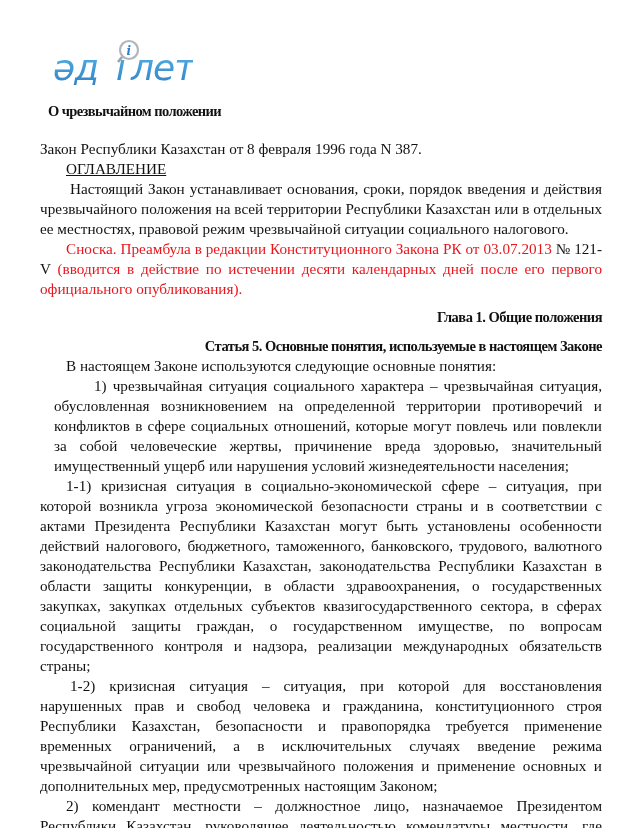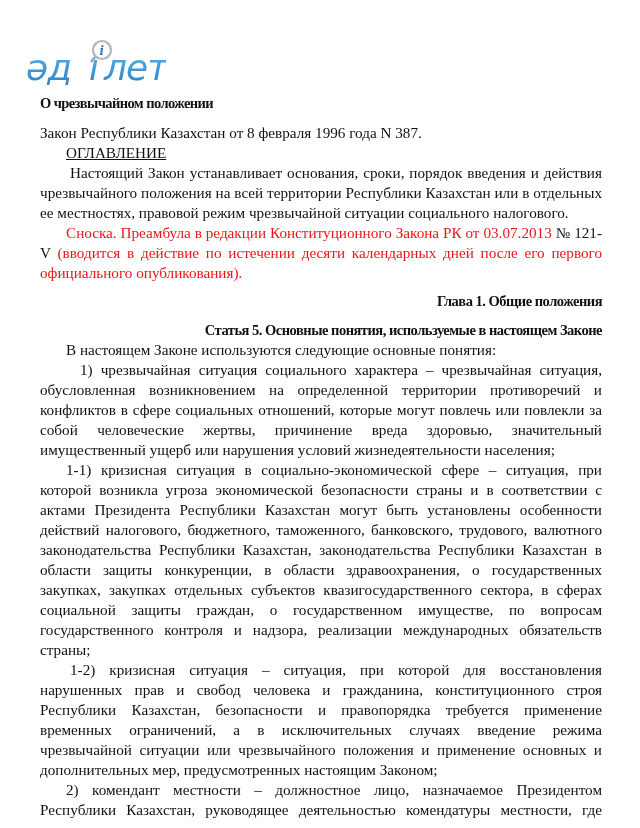--- a/index.html
+++ b/index.html
@@ -2,35 +2,35 @@
 <html><head>
   <meta charset="utf-8">
   <style>
     html, body { margin: 0; padding: 0; background: #ffffff; }
     body {
       width: 640px; height: 828px; overflow: hidden; position: relative;
       font-family: "Liberation Serif", "DejaVu Serif", serif;
       color: #111111;
     }
     .logo {
-      position: absolute; left: 26px; top: 38px; width: 140px; height: 48px;
+      position: absolute; left: 53px; top: 38px; width: 140px; height: 48px;
     }
     .page {
       position: absolute; left: 40px; top: 92px; width: 562px;
       font-size: 15.2px; line-height: 20px;
     }
     .doc-title {
       font-weight: bold; font-size: 14.5px; letter-spacing: -0.6px;
-      margin: 0; height: 22px; line-height: 22px;
+      margin: 8px; height: 22px; line-height: 22px;
     }
     .gap8 { height: 8px; }
     .gap10 { height: 9px; }
     p { margin: 0; text-align: justify; }
     .indent { text-indent: 26px; }
-    .indent2 { text-indent: 40px; }
+    .indent2 { text-indent: 40px; margin-left: 14px; }
     .indent3 { text-indent: 30px; }
     .red { color: #e8161c; }
     .black { color: #111111; }
     .heading {
       font-weight: bold; font-size: 14.5px; letter-spacing: -0.5px;
       margin: 0; line-height: 20px; text-align: right;
     }
     .toc { padding-left: 26px; text-decoration: underline; }
   </style>
 </head>

